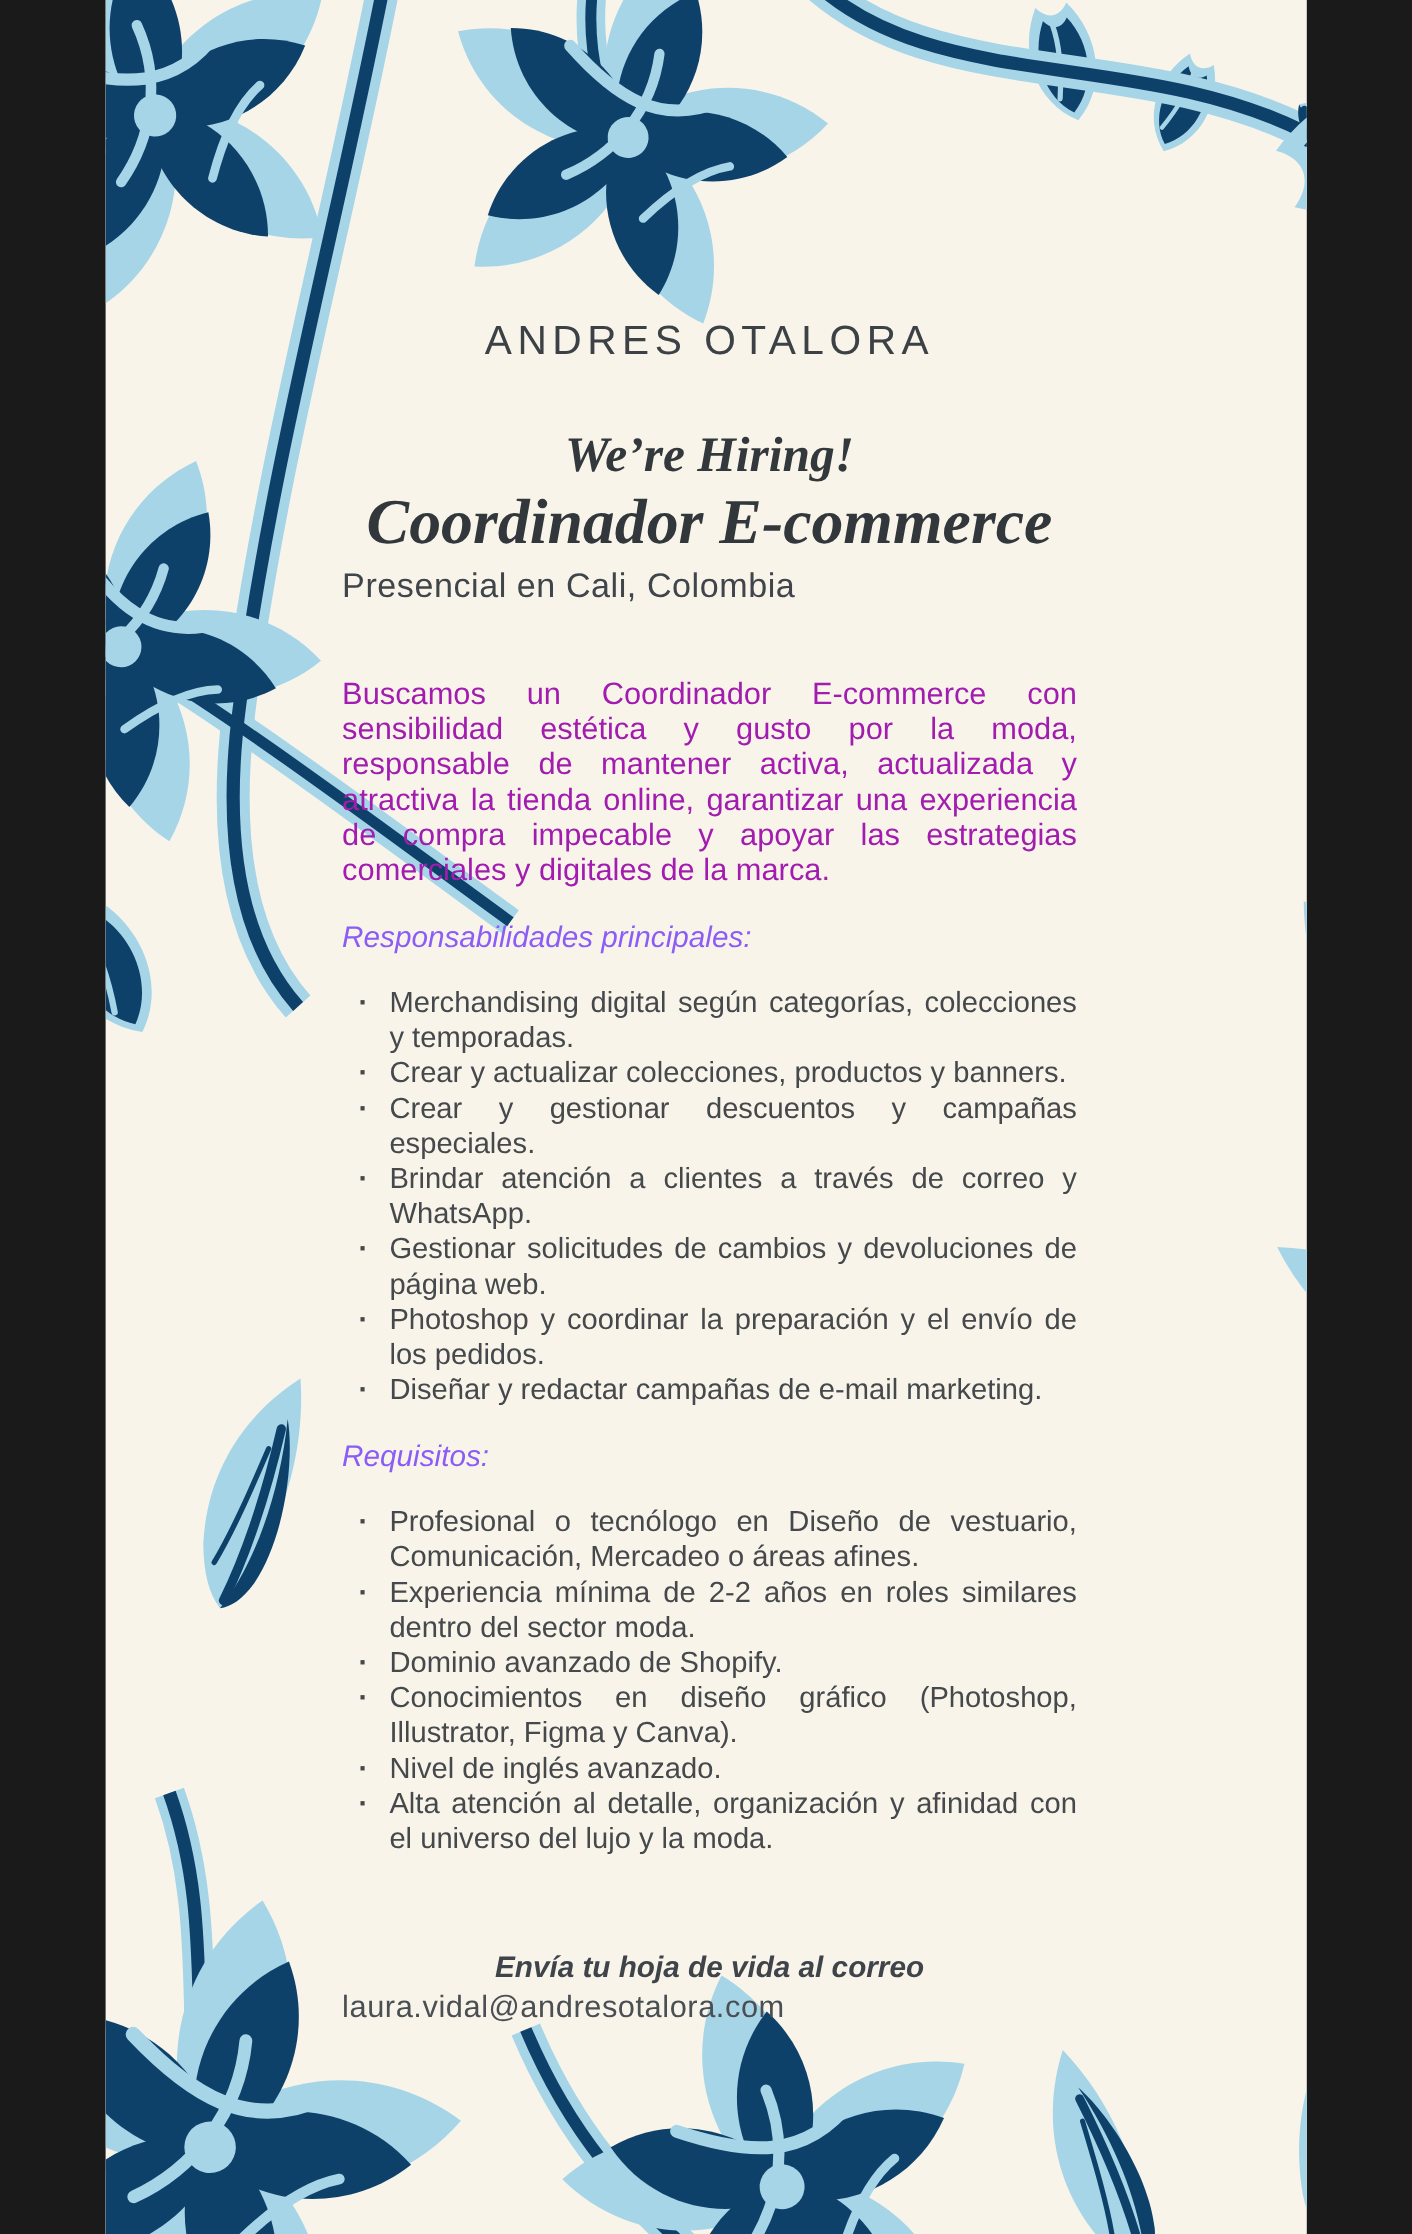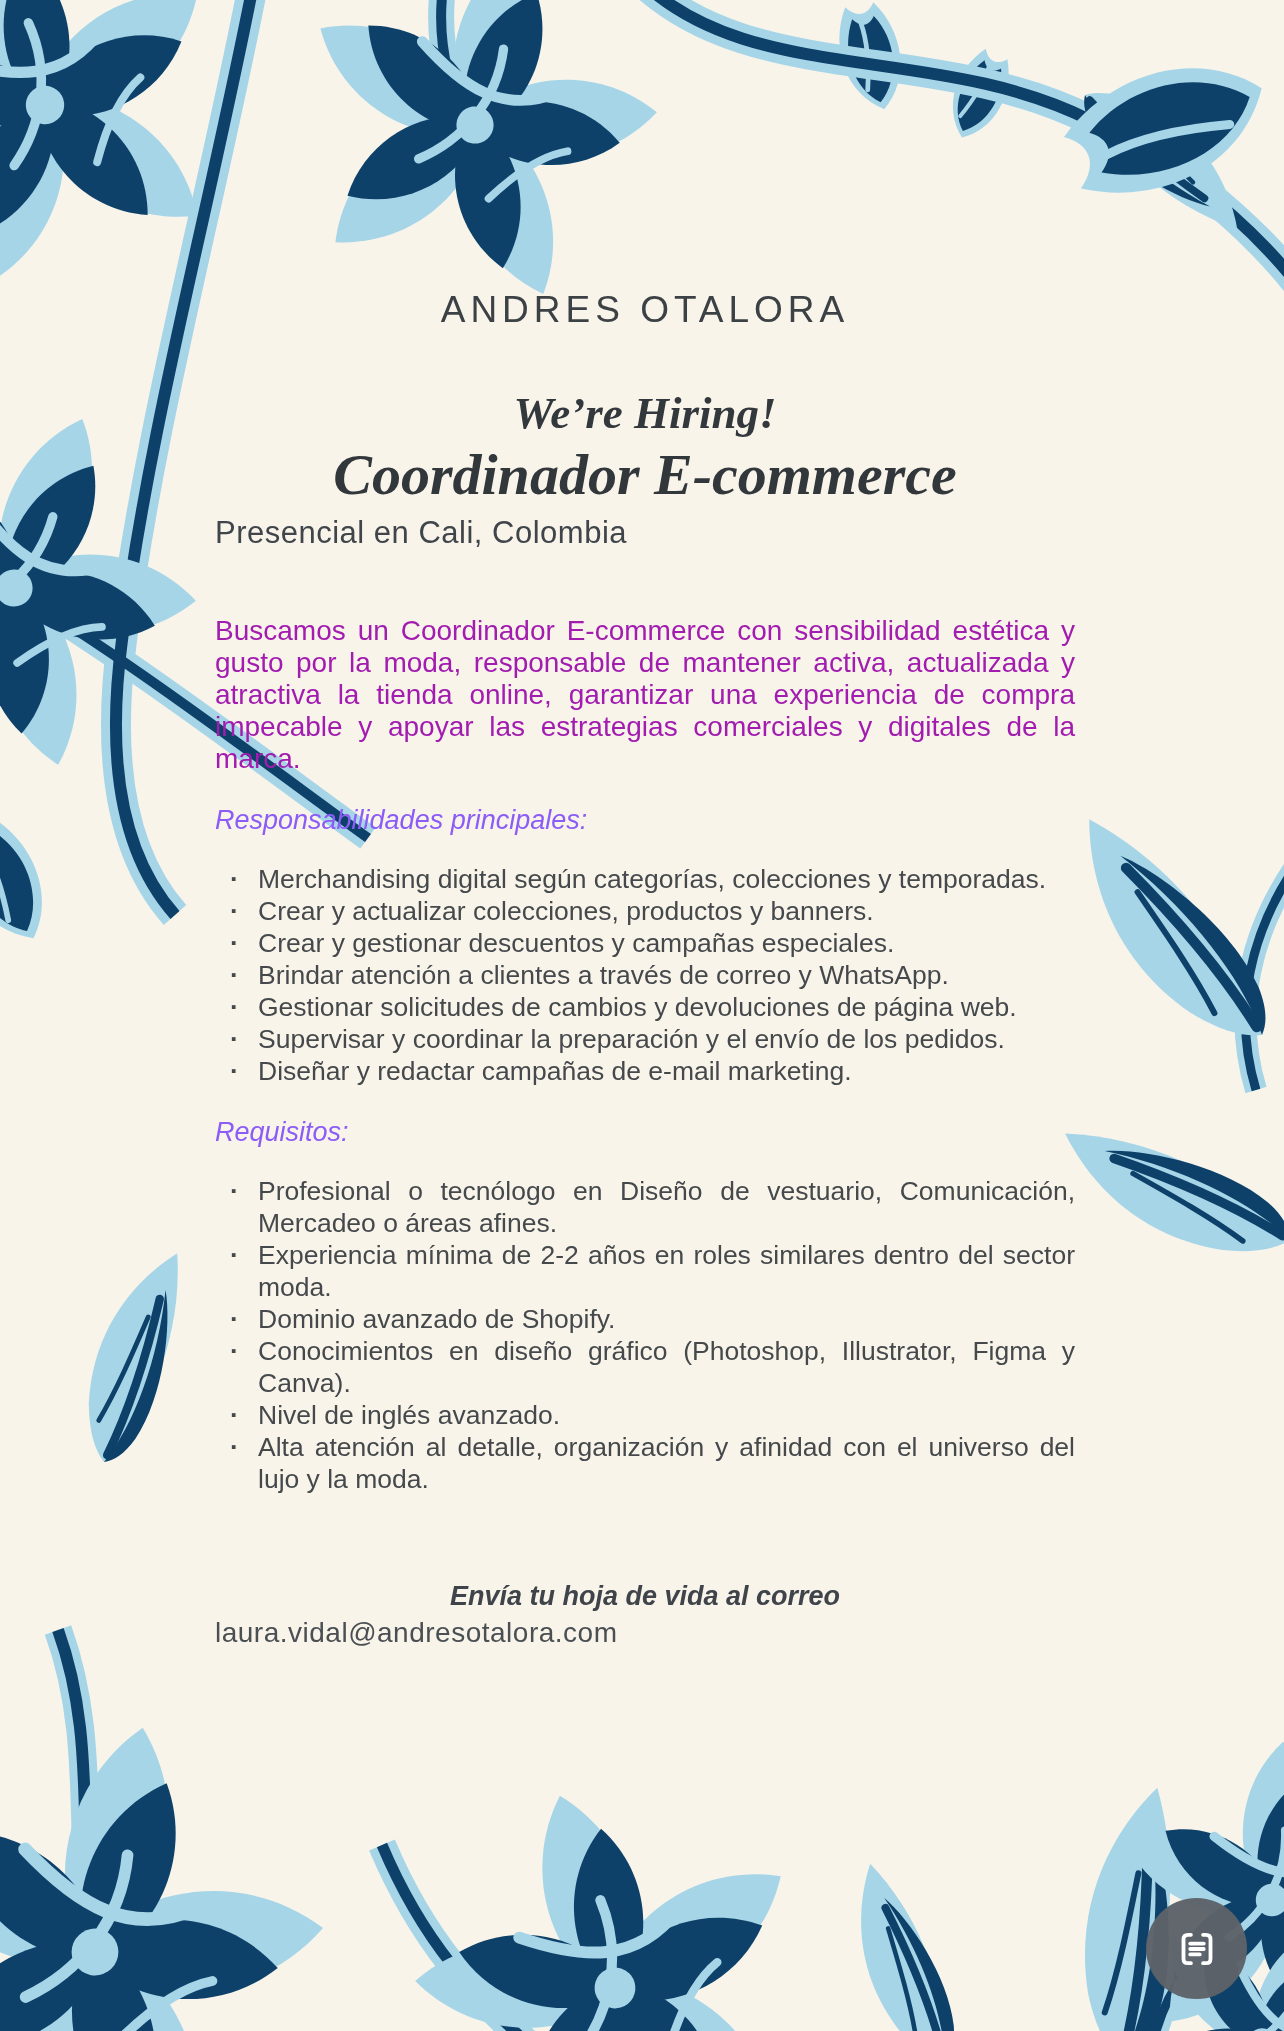--- a/index.html
+++ b/index.html
@@ -1,20 +1,20 @@
 <!DOCTYPE html>
 <html><head>
 <meta charset="utf-8">
 <title>Job Posting</title>
 <style>
   * { box-sizing: border-box; }
   html, body { margin: 0; padding: 0; background: #1a1a1a; }
   .poster {
     position: relative;
-    width: 1284px;
+    width: 1092px;
     height: 2031px;
     margin: 0 auto;
     background: #f9f4ea;
     overflow: hidden;
     font-family: "Liberation Sans", sans-serif;
     color: #45494c;
   }
   .flora {
     position: absolute;
     inset: 0;
@@ -232,21 +232,21 @@
 
     <p class="intro">Buscamos un Coordinador E-commerce con sensibilidad estética y gusto por la moda, responsable de mantener activa, actualizada y atractiva la tienda online, garantizar una experiencia de compra impecable y apoyar las estrategias comerciales y digitales de la marca.</p>
 
     <div class="section-heading">Responsabilidades principales:</div>
     <ul class="bullets">
       <li>Merchandising digital según categorías, colecciones y temporadas.</li>
       <li>Crear y actualizar colecciones, productos y banners.</li>
       <li>Crear y gestionar descuentos y campañas especiales.</li>
       <li>Brindar atención a clientes a través de correo y WhatsApp.</li>
       <li>Gestionar solicitudes de cambios y devoluciones de página web.</li>
-      <li>Supervisar y coordinar la preparación y el envío de los pedidos.</li>
+      <li>Photoshop y coordinar la preparación y el envío de los pedidos.</li>
       <li>Diseñar y redactar campañas de e-mail marketing.</li>
     </ul>
 
     <div class="section-heading">Requisitos:</div>
     <ul class="bullets">
       <li>Profesional o tecnólogo en Diseño de vestuario, Comunicación, Mercadeo o áreas afines.</li>
       <li>Experiencia mínima de 2-2 años en roles similares dentro del sector moda.</li>
       <li>Dominio avanzado de Shopify.</li>
       <li>Conocimientos en diseño gráfico (Photoshop, Illustrator, Figma y Canva).</li>
       <li>Nivel de inglés avanzado.</li>

